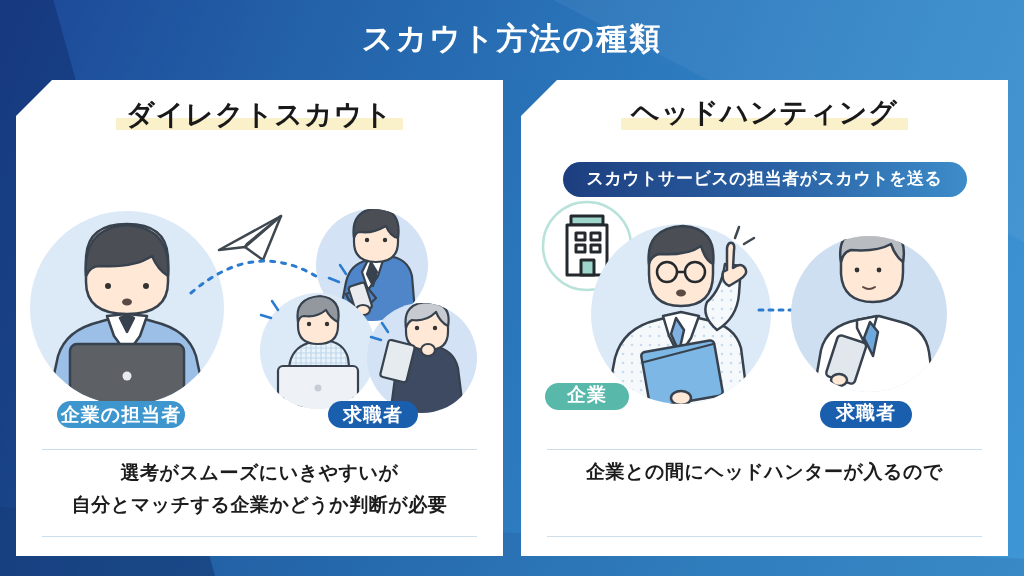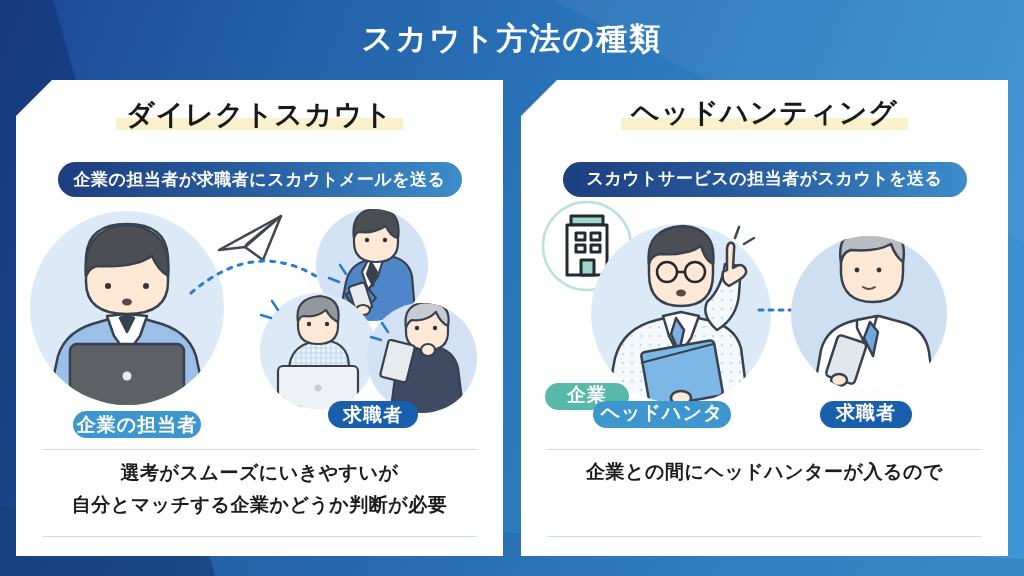--- a/index.html
+++ b/index.html
@@ -41,21 +41,20 @@
 
 <div class="stage">
   <div class="facet1"></div>
   <div class="facet2"></div>
   <div class="facet3"></div>
 
   <div class="main-title">スカウト方法の種類</div>
 
   <section class="panel left">
     <h2 class="panel-title"><span class="hl">ダイレクトスカウト</span></h2>
-    <div class="banner">企業の担当者が求職者にスカウトメールを送る</div>
 
     <div class="illus">
       <svg width="487" height="232" viewBox="0 0 487 232">
         <defs>
           <pattern id="checks" width="10" height="10" patternUnits="userSpaceOnUse">
             <rect width="10" height="10" fill="#eaf2fa"></rect>
             <path d="M0 0H10M0 5H10M0 10H10M0 0V10M5 0V10M10 0V10" stroke="#bcd6ec" stroke-width="1.1" fill="none"></path>
           </pattern>
           <clipPath id="cpL1">
               <circle cx="111" cy="110" r="97"></circle>
@@ -147,21 +146,21 @@
             <rect x="368" y="144" width="27" height="38" rx="3" fill="#e6ebf0" transform="rotate(14 381 163)"></rect>
             <ellipse cx="412" cy="152" rx="7" ry="6" fill="#ffe9d6"></ellipse>
           </g>
           <circle cx="401" cy="130" r="2.2" fill="#333"></circle>
           <circle cx="419" cy="130" r="2.2" fill="#333"></circle>
           <g>
             <path d="M372 134 l-6 -9 M365 142 l-10 -3" stroke="#2b7cd0" stroke-width="2.5" stroke-linecap="round"></path>
           </g>
         </g>
       </svg>
-      <div class="pill lightblue" style="top:203px; left:57px; width:128px;margin-top:10px;">企業の担当者</div>
+      <div class="pill lightblue" style="top:203px; left:41px; width:128px;">企業の担当者</div>
       <div class="pill darkblue" style="top:203px; left:312px; width:90px;">求職者</div>
     </div>
 
     <div class="sep top"></div>
     <div class="note">
       <div>選考がスムーズにいきやすいが</div>
       <div>自分とマッチする企業かどうか判断が必要</div>
     </div>
     <div class="sep bottom"></div>
   </section>
@@ -246,21 +245,20 @@
             <ellipse cx="318" cy="182" rx="8" ry="6" fill="#ffe9d6"></ellipse>
             <path d="M320 62 Q318 32 350 30 Q382 30 382 62 L382 74 Q382 104 352 104 Q322 104 320 76 Z" fill="#ffe9d6"></path>
             <path d="M320 64 Q314 30 352 28 Q388 30 382 64 Q374 58 370 46 Q356 54 330 52 Q322 54 320 64 Z" fill="#b9bdc2"></path>
           </g>
           <circle cx="336" cy="72" r="2.4" fill="#333"></circle>
           <circle cx="358" cy="72" r="2.4" fill="#333"></circle>
           <path d="M342 89 q6 4 12 0" stroke="#5b4a44" stroke-width="2" fill="none" stroke-linecap="round"></path>
         </g>
       </svg>
       <div class="pill teal" style="top:185px; left:24px; width:84px;">企業</div>
-      <div class="pill lightblue" style="top:203px; left:72px; width:138px;">ヘッドハンター</div>
       <div class="pill darkblue" style="top:203px; left:299px; width:92px;">求職者</div>
     </div>
 
     <div class="sep top"></div>
     <div class="note">
       <div>企業との間にヘッドハンターが入るので</div>
     </div>
     <div class="sep bottom"></div>
   </section>
 </div>

